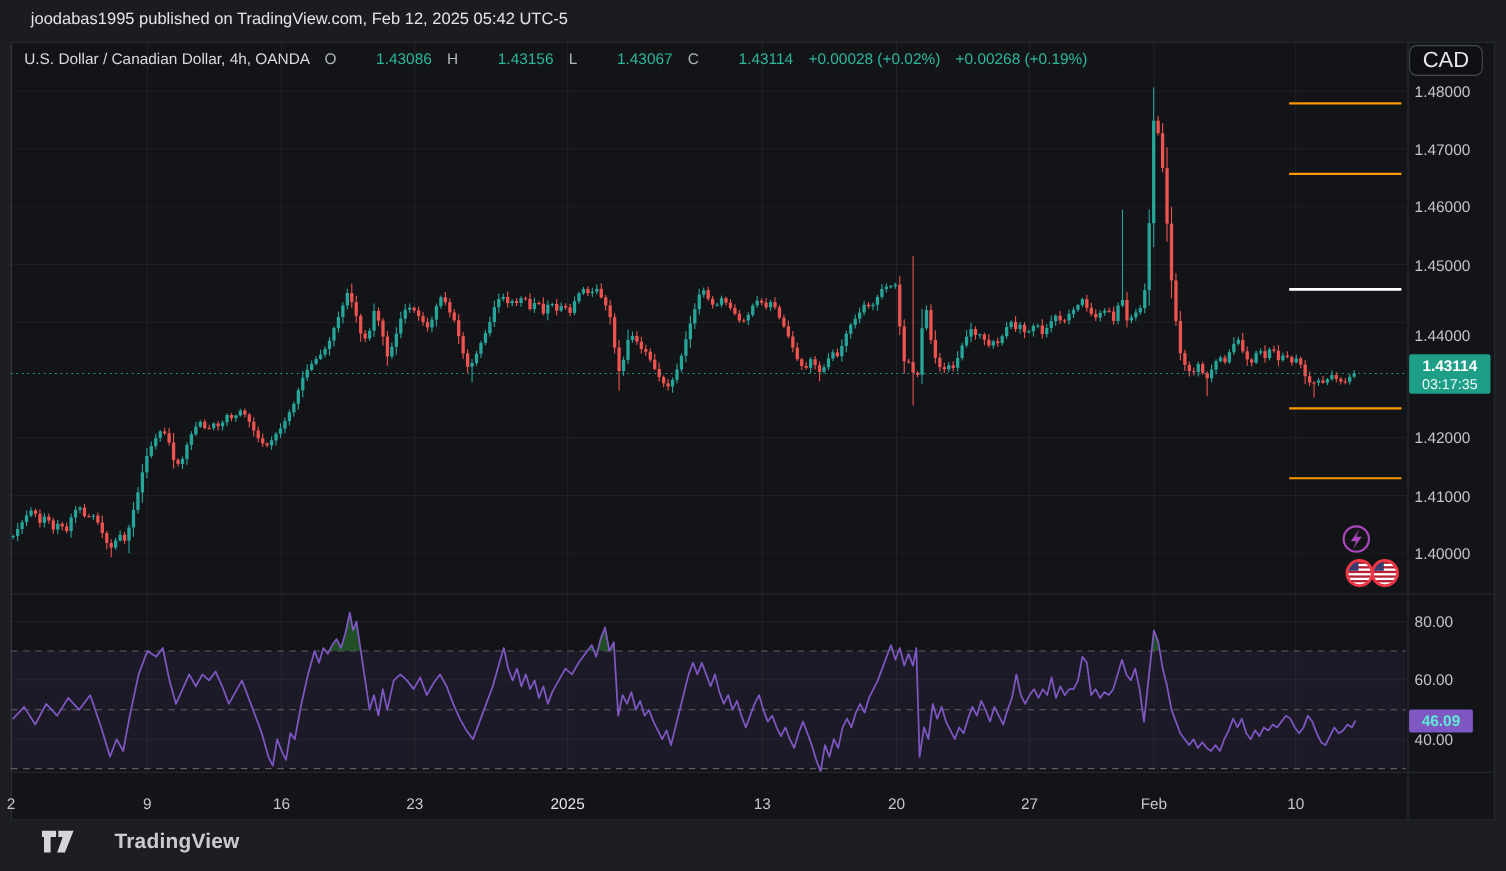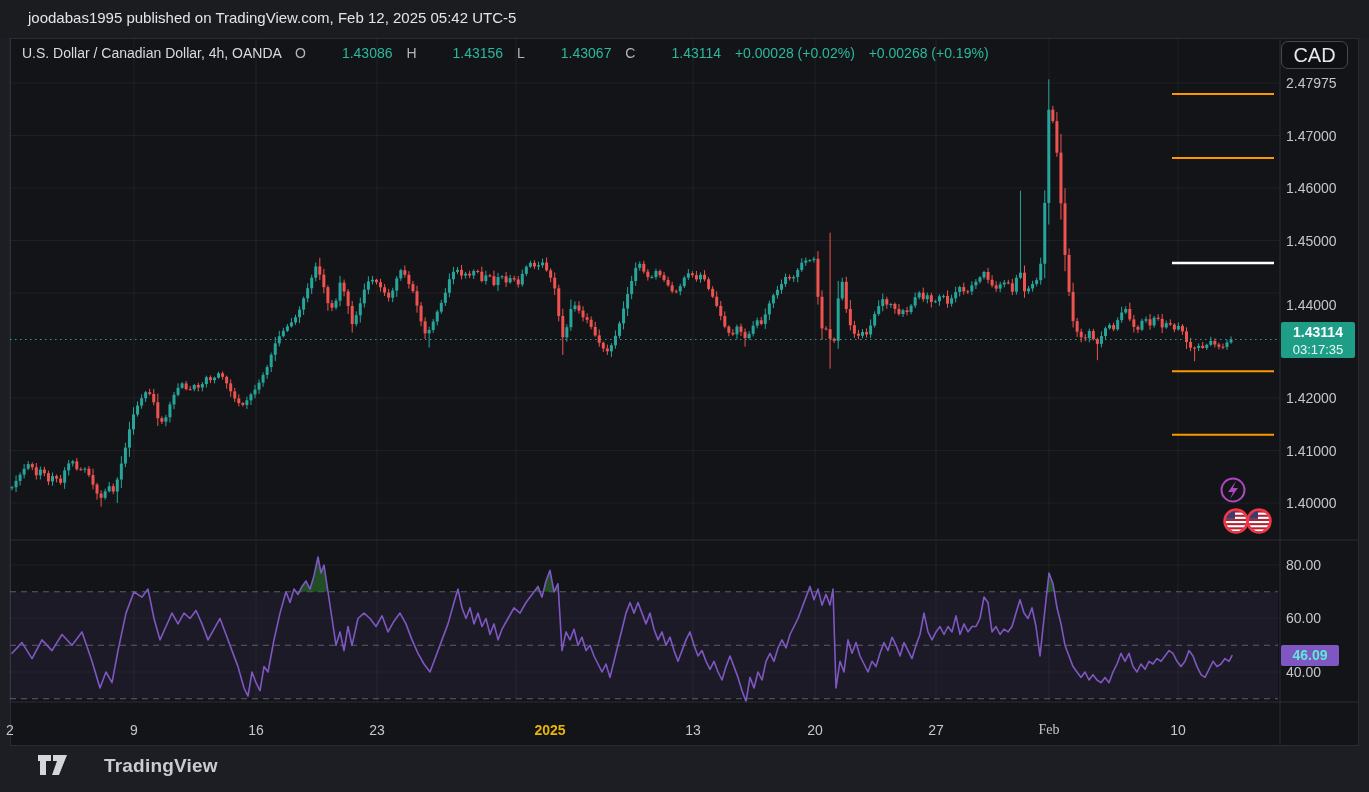--- a/index.html
+++ b/index.html
@@ -12,21 +12,21 @@
   #plot{position:absolute;left:0;top:0;}
   .hdr{position:absolute;left:22px;top:45px;font-size:14px;color:#d9dadd;white-space:nowrap;z-index:5;}
   .hdr .lt{color:#b2b5be;margin-left:10px;}
   .hdr .vl{color:#2bb89d;padding-left:36px;}
   .hdr .chg{color:#2bb89d;margin-left:10px;}
   #cadbtn{position:absolute;left:1281px;top:41px;width:67px;height:28px;background:#0f1013;
           border:1px solid #45484f;border-radius:7px;color:#e6e7ea;font-size:20px;
           font-family:"Liberation Sans",sans-serif;cursor:pointer;z-index:6;}
   .axlabel{position:absolute;color:#c4c6cc;font-size:14px;line-height:18px;white-space:nowrap;}
   .tlabel{position:absolute;top:722px;transform:translateX(-50%);color:#c4c6cc;font-size:14px;}
-  .tlabel.bold{font-weight:bold;color:#eab308;margin-left:34px;}
+  .tlabel.bold{font-weight:normal;color:#e5e5e5;}
   #pricetag{position:absolute;left:1281px;top:322px;width:74px;height:36px;background:#1e9d87;
             border-radius:2px;color:#fff;text-align:center;z-index:7;}
   #pricetag .v{font-size:14px;font-weight:bold;line-height:19px;margin-top:1px;}
   #pricetag .cd{font-size:13px;line-height:15px;color:#eafaf5;}
   #rsitag{position:absolute;left:1281px;top:645px;width:58px;height:21px;background:#7e57c2;
           border-radius:2px;color:#5eead4;font-size:14px;font-weight:bold;text-align:center;
           line-height:21px;z-index:7;}
   #footer{position:absolute;left:0;top:746px;width:1369px;height:46px;background:#1c1e23;}
   #tvlogo{position:absolute;left:38px;top:9px;display:flex;align-items:center;cursor:pointer;gap:26px;}
   #tvlogo .brand{margin-left:10px;font-size:19px;font-weight:600;color:#cbccd0;letter-spacing:.2px;}
@@ -733,40 +733,40 @@
     <span class="lt">H</span><span class="vl">1.43156</span>
     <span class="lt">L</span><span class="vl">1.43067</span>
     <span class="lt">C</span><span class="vl">1.43114</span>
     <span class="chg">+0.00028 (+0.02%)</span>
     <span class="chg">+0.00268 (+0.19%)</span>
   </div>
 
   <button id="cadbtn">CAD</button>
 
   <div id="labels">
-      <div class="axlabel" style="left: 1286px; top: 74px;">2.47975</div>
+      <div class="axlabel" style="left: 1286px; top: 74px;">1.48000</div>
       <div class="axlabel" style="left: 1286px; top: 126.5px;">1.47000</div>
       <div class="axlabel" style="left: 1286px; top: 179px;">1.46000</div>
       <div class="axlabel" style="left: 1286px; top: 231.5px;">1.45000</div>
       <div class="axlabel" style="left: 1286px; top: 296px;">1.44000</div>
       <div class="axlabel" style="left: 1286px; top: 389px;">1.42000</div>
       <div class="axlabel" style="left: 1286px; top: 441.5px;">1.41000</div>
       <div class="axlabel" style="left: 1286px; top: 494px;">1.40000</div>
       <div class="axlabel" style="left: 1286px; top: 556px;">80.00</div>
       <div class="axlabel" style="left: 1286px; top: 609px;">60.00</div>
       <div class="axlabel" style="left: 1286px; top: 663px;">40.00</div>
       <div class="tlabel" style="left: 10px;">2</div>
       <div class="tlabel" style="left: 134px;">9</div>
       <div class="tlabel" style="left: 256px;">16</div>
       <div class="tlabel" style="left: 377px;">23</div>
       <div class="tlabel bold" style="left: 516px;">2025</div>
       <div class="tlabel" style="left: 693px;">13</div>
       <div class="tlabel" style="left: 815px;">20</div>
       <div class="tlabel" style="left: 936px;">27</div>
-      <div class="tlabel" style="left: 1049px; font-family: Liberation Serif, serif;">Feb</div>
+      <div class="tlabel" style="left: 1049px;">Feb</div>
       <div class="tlabel" style="left: 1178px;">10</div>
     </div>
 
   <div id="pricetag" style="top: 321.515px;">
     <div class="v">1.43114</div>
     <div class="cd">03:17:35</div>
   </div>
 
   <div id="rsitag" style="top: 645.209px;">46.09</div>
 

